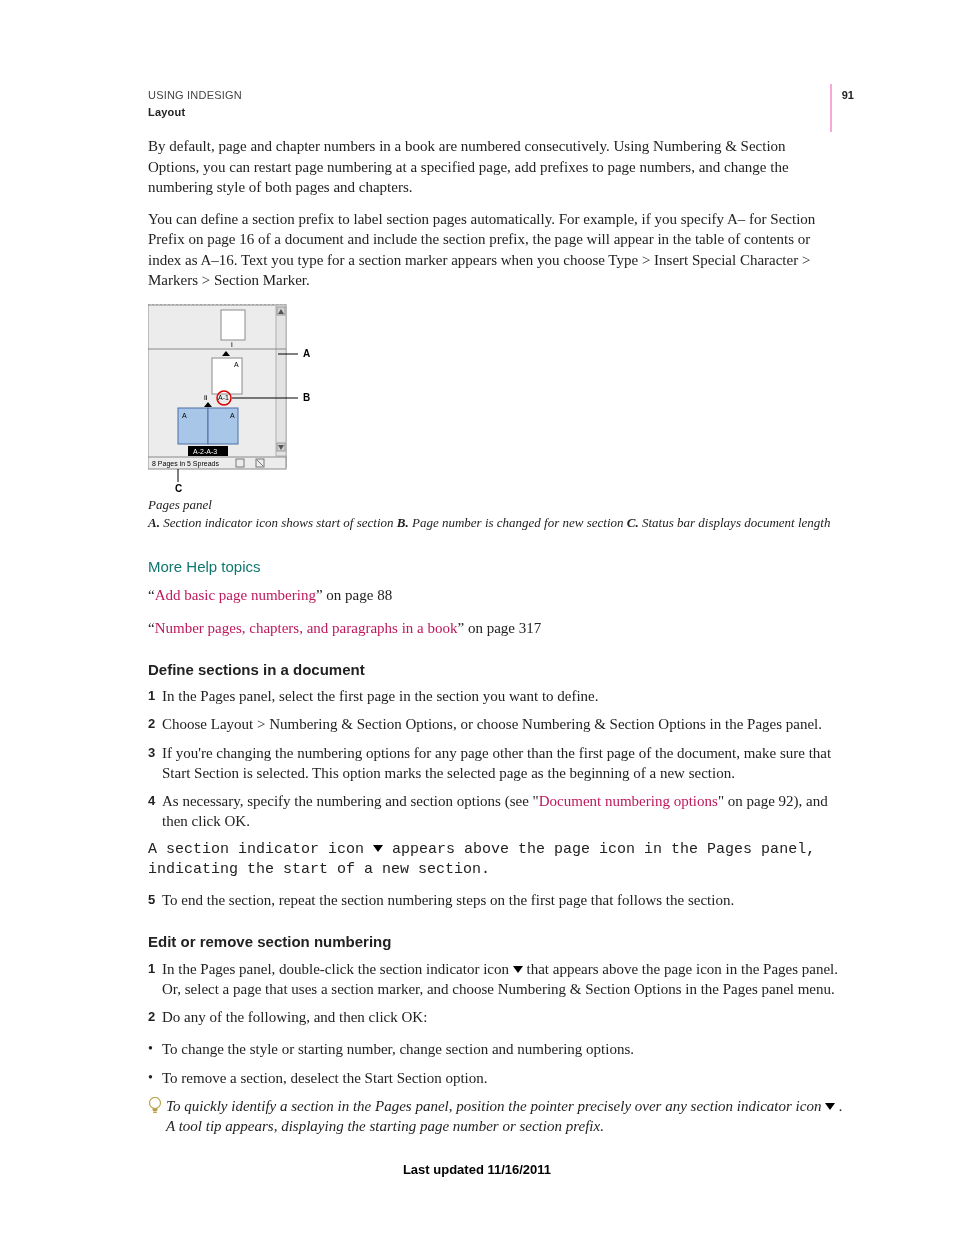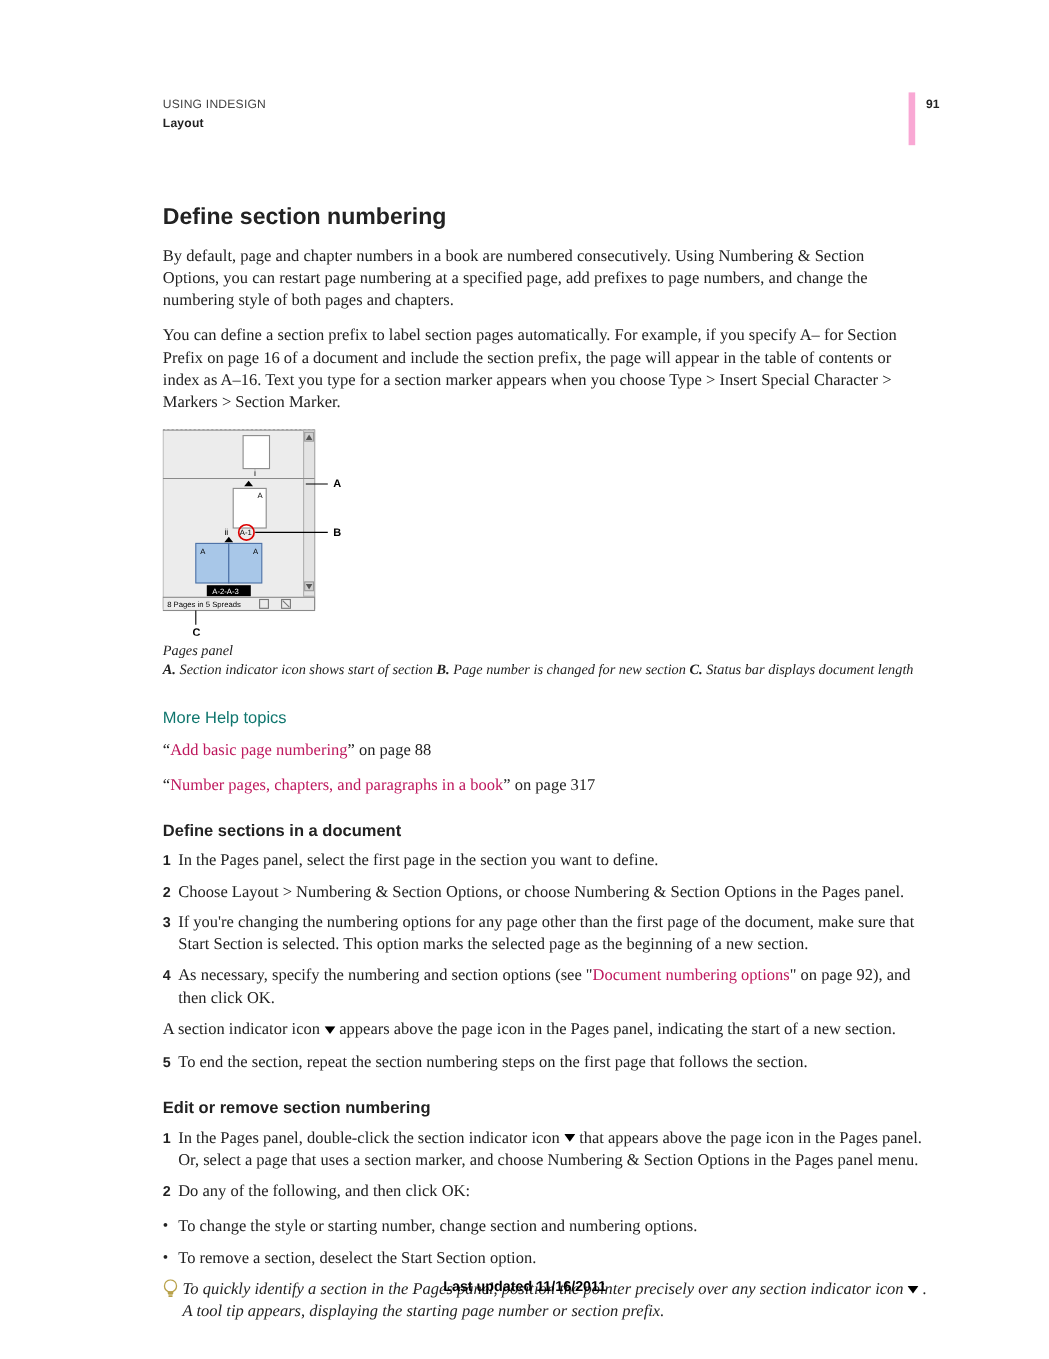--- a/index.html
+++ b/index.html
@@ -21,21 +21,21 @@
   }
   .header-row {
     display:flex;
     justify-content: space-between;
     align-items: flex-start;
   }
   .header-left { font-size: 11px; letter-spacing:.2px; }
   .header-line1 { font-weight: normal; text-transform: none; font-family: Arial, sans-serif; font-size:11px; color:#444;}
   .header-line2 { font-weight: bold; font-family: Arial, sans-serif; font-size:11px; color:#222; margin-top:2px;}
   .pagenum-box {
-    border-left: 6px solid #f9a8d4;
+    border-left: 2px solid #f9a8d4;
     padding-left: 10px;
     padding-bottom: 28px;
     margin-right: -10px;
     position: relative;
     top: -4px;
   }
   .pagenum { font-family: Arial, sans-serif; font-size:11px; font-weight:bold; }
   h2 {
     font-family: Arial, Helvetica, sans-serif;
     font-weight: bold;
@@ -85,21 +85,21 @@
   }
   ol.steps > li > .body { flex: 1 1 auto; }
   ul.bullets { list-style:none; margin:12px 0 8px 0; padding:0; }
   ul.bullets > li { display:flex; margin:0 0 8px 0; }
   ul.bullets > li::before {
     content: "•";
     width:14px; flex:0 0 14px;
     font-size:14px;
     padding-top:1px;
   }
-  .note-row { margin: 4px 0 10px 0; }
+  .note-row { margin: 4px 0 10px 0; font-family: Liberation Mono, monospace; }
   .tip-row { display:flex; margin-top:6px; }
   .tip-icon {
     width: 18px; flex:0 0 18px;
     padding-top:1px;
   }
   .tip-text { flex:1 1 auto; font-style: italic; }
   .footer {
     position:absolute;
     bottom: 56px;
     left:0; right:0;
@@ -123,21 +123,20 @@
   <div class="header-row">
     <div class="header-left">
       <div class="header-line1">USING INDESIGN</div>
       <div class="header-line2">Layout</div>
     </div>
     <div class="pagenum-box">
       <span class="pagenum">91</span>
     </div>
   </div>
 
-  <h2>Define section numbering</h2>
 
   <p>By default, page and chapter numbers in a book are numbered consecutively. Using Numbering &amp; Section Options, you can restart page numbering at a specified page, add prefixes to page numbers, and change the numbering style of both pages and chapters.</p>
   <p>You can define a section prefix to label section pages automatically. For example, if you specify A– for Section Prefix on page 16 of a document and include the section prefix, the page will appear in the table of contents or index as A–16. Text you type for a section marker appears when you choose Type &gt; Insert Special Character &gt; Markers &gt; Section Marker.</p>
 
   <div class="figure">
     <svg width="190" height="190" viewBox="0 0 190 190">
 
       <line x1="0" y1="3" x2="138" y2="3" stroke="#777" stroke-width="1" stroke-dasharray="2 2"></line>
 
       <rect x="0" y="3" width="138" height="162" fill="#ececec" stroke="#8a8a8a"></rect>

